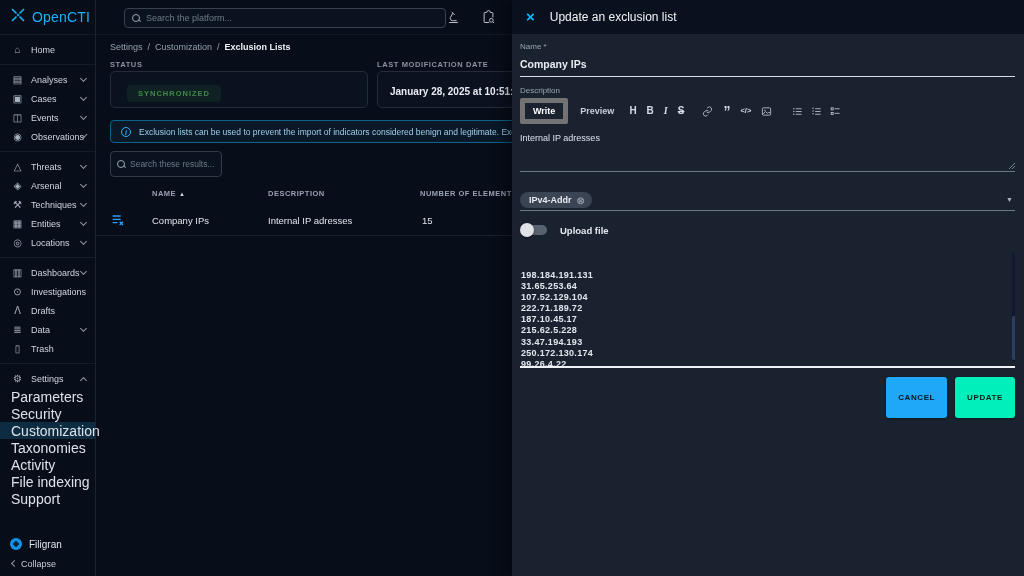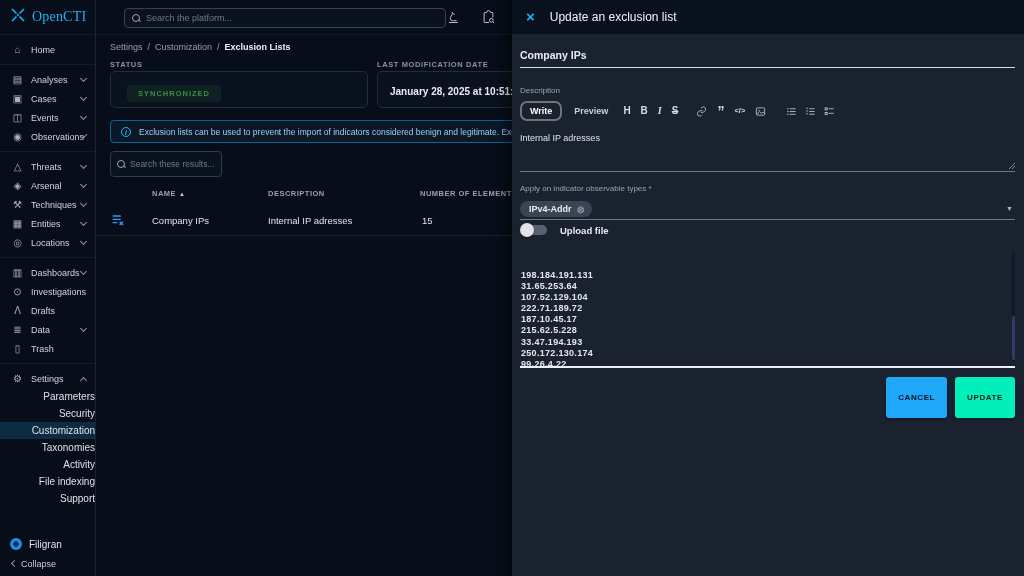--- a/index.html
+++ b/index.html
@@ -3,30 +3,30 @@
 <meta charset="utf-8">
 <style>
   * { margin:0; padding:0; box-sizing:border-box; }
   html,body { background:#000; }
   body { font-family:"Liberation Sans", sans-serif; }
   #stage { position:relative; width:1024px; height:576px; background:#070d19; overflow:hidden; color:#cfd6de; }
 
   
   #sidebar { position:absolute; left:0; top:0; width:96px; height:576px; background:#070d19; border-right:1px solid #1a2330; z-index:5; }
   .logo { height:35px; display:flex; align-items:center; gap:5px; padding-left:9px; border-bottom:1px solid #141c29; }
-  .logo-text { color:#18b4f8; font-size:14px; letter-spacing:0.2px;font-family:Liberation Serif, serif; }
+  .logo-text { color:#18b4f8; font-size:14px; letter-spacing:0.2px; }
   nav { padding-top:5px; }
   .nav-item { height:19px; display:flex; align-items:center; padding:0 9px 0 11px; font-size:9px; color:#cfd6de; cursor:pointer; }
   .nicon { width:13px; margin-right:7px; color:#a7b2bf; font-size:10px; line-height:10px; flex:0 0 13px; text-align:center; }
   .nlabel { white-space:nowrap; }
   .chev { margin-left:auto; width:5px; height:5px; border-right:1.4px solid #8d97a5; border-bottom:1.4px solid #8d97a5; transform:rotate(45deg); margin-top:-2px; }
   .chev.up { transform:rotate(-135deg); margin-top:3px; }
   .chev.left { transform:rotate(135deg); margin:0 4px 0 0; }
   .divider { border:0; border-top:1px solid #141d2a; margin:5px 0; }
-  .sub-item { height:17px; display:flex; align-items:center; padding-left:11px; font-size:10px; color:#dde2e8; cursor:pointer;justify-content:flex-end; }
+  .sub-item { height:17px; display:flex; align-items:center; padding-left:11px; font-size:14px; color:#dde2e8; cursor:pointer; }
   .sub-item.selected { background:#0d2c42; }
   .sb-footer { position:absolute; left:0; bottom:4px; width:100%; }
   .filigran-row { height:22px; display:flex; align-items:center; gap:7px; padding-left:10px; font-size:10px; color:#dfe5ea; }
   .filigran-logo { width:12px; height:12px; border-radius:50%; background:radial-gradient(circle at 50% 50%, #0a2a44 0 30%, #1391e6 32% 100%); }
   .collapse-row { height:17px; display:flex; align-items:center; padding-left:12px; font-size:9px; color:#c6cdd6; cursor:pointer; }
 
   
   #topbar { position:absolute; left:96px; top:0; width:928px; height:35px; border-bottom:1px solid #121a28; display:flex; align-items:center; z-index:1; }
   .search-box { position:absolute; left:28px; top:8px; width:322px; height:20px; background:#0b121f; border:1px solid #39414f; border-radius:4px; display:flex; align-items:center; padding:0 7px; gap:6px; }
   .mag { position:relative; width:8px; height:8px; flex:0 0 8px; }
@@ -66,21 +66,21 @@
   #drawer { position:absolute; left:512px; top:0; width:512px; height:576px; background:#1a2230; z-index:10; box-shadow:-6px 0 12px rgba(0,0,0,0.45); }
   .drawer-header { height:34px; background:#0a111e; display:flex; align-items:center; gap:15px; padding-left:14px; }
   .close-x { color:#0fbcff; font-size:15px; font-weight:bold; line-height:14px; cursor:pointer; }
   .drawer-title { color:#f2f4f7; font-size:12px; }
   .fgroup { position:absolute; left:8px; right:9px; }
   .flabel { font-size:8px; color:#9aa3b1; }
   .d-name { top:42px; }
   .d-name input { display:block; width:100%; margin-top:7px; padding-bottom:6px; background:transparent; border:0; border-bottom:1px solid #d7dce4; outline:none; color:#e9edf3; font-size:10.5px; font-weight:bold; font-family:"Liberation Sans",sans-serif; }
   .d-desc-label { top:86px; }
   .toolbar { top:99px; height:24px; display:flex; align-items:center; }
-  .write-tab { border:2px solid #737373; border-radius:7px; padding:3px 8px; font-size:9px; font-weight:bold; color:#ffffff; cursor:pointer; }
+  .write-tab { border:5px solid #737373; border-radius:2px; padding:3px 8px; font-size:9px; font-weight:bold; color:#ffffff; cursor:pointer; }
   .preview-tab { margin-left:12px; font-size:9px; font-weight:bold; color:#c9cfd9; cursor:pointer; }
   .fmt { margin-left:15px; display:flex; align-items:center; gap:10px; }
   .fmt2 { margin-left:18px; }
   .fmt3 { margin-left:20px; gap:8px; }
   .fbtn { color:#d6dbe3; font-size:10px; font-weight:bold; cursor:pointer; line-height:12px; }
   .fbtn.italic { font-style:italic; font-family:"Liberation Serif",serif; }
   .fbtn.strike { text-decoration:line-through; }
   .fbtn.quote { font-size:14px; line-height:8px; }
   .fbtn.code { font-size:7.5px; }
   .fbtn svg { width:11px; height:11px; stroke:#c3cad4; fill:none; stroke-width:1.8; display:block; }
@@ -310,20 +310,21 @@
     </div>
   </main>
 
   <aside id="drawer">
     <div class="drawer-header">
       <span class="close-x">×</span>
       <span class="drawer-title">Update an exclusion list</span>
     </div>
 
     <div class="fgroup d-name">
+      <div class="flabel">Name *</div>
       <input type="text" value="Company IPs" style="">
     </div>
 
     <div class="fgroup d-desc-label flabel">Description</div>
 
     <div class="fgroup toolbar">
       <span class="write-tab">Write</span>
       <span class="preview-tab">Preview</span>
       <span class="fmt">
         <span class="fbtn">H</span>
@@ -372,21 +373,20 @@
         </span>
       </span>
     </div>
 
     <div class="fgroup d-desc-area">
       <div class="desc-text">Internal IP adresses</div>
       <span class="resize-handle"></span>
     </div>
 
     <div class="fgroup d-types">
-      <div class="flabel">Apply on indicator observable types *</div>
       <div class="chip-row">
         <span class="chip">
           <span>IPv4-Addr</span>
           <span class="chip-x">⊗</span>
         </span>
         <span class="caret">▼</span>
       </div>
     </div>
 
     <div class="fgroup d-upload">

